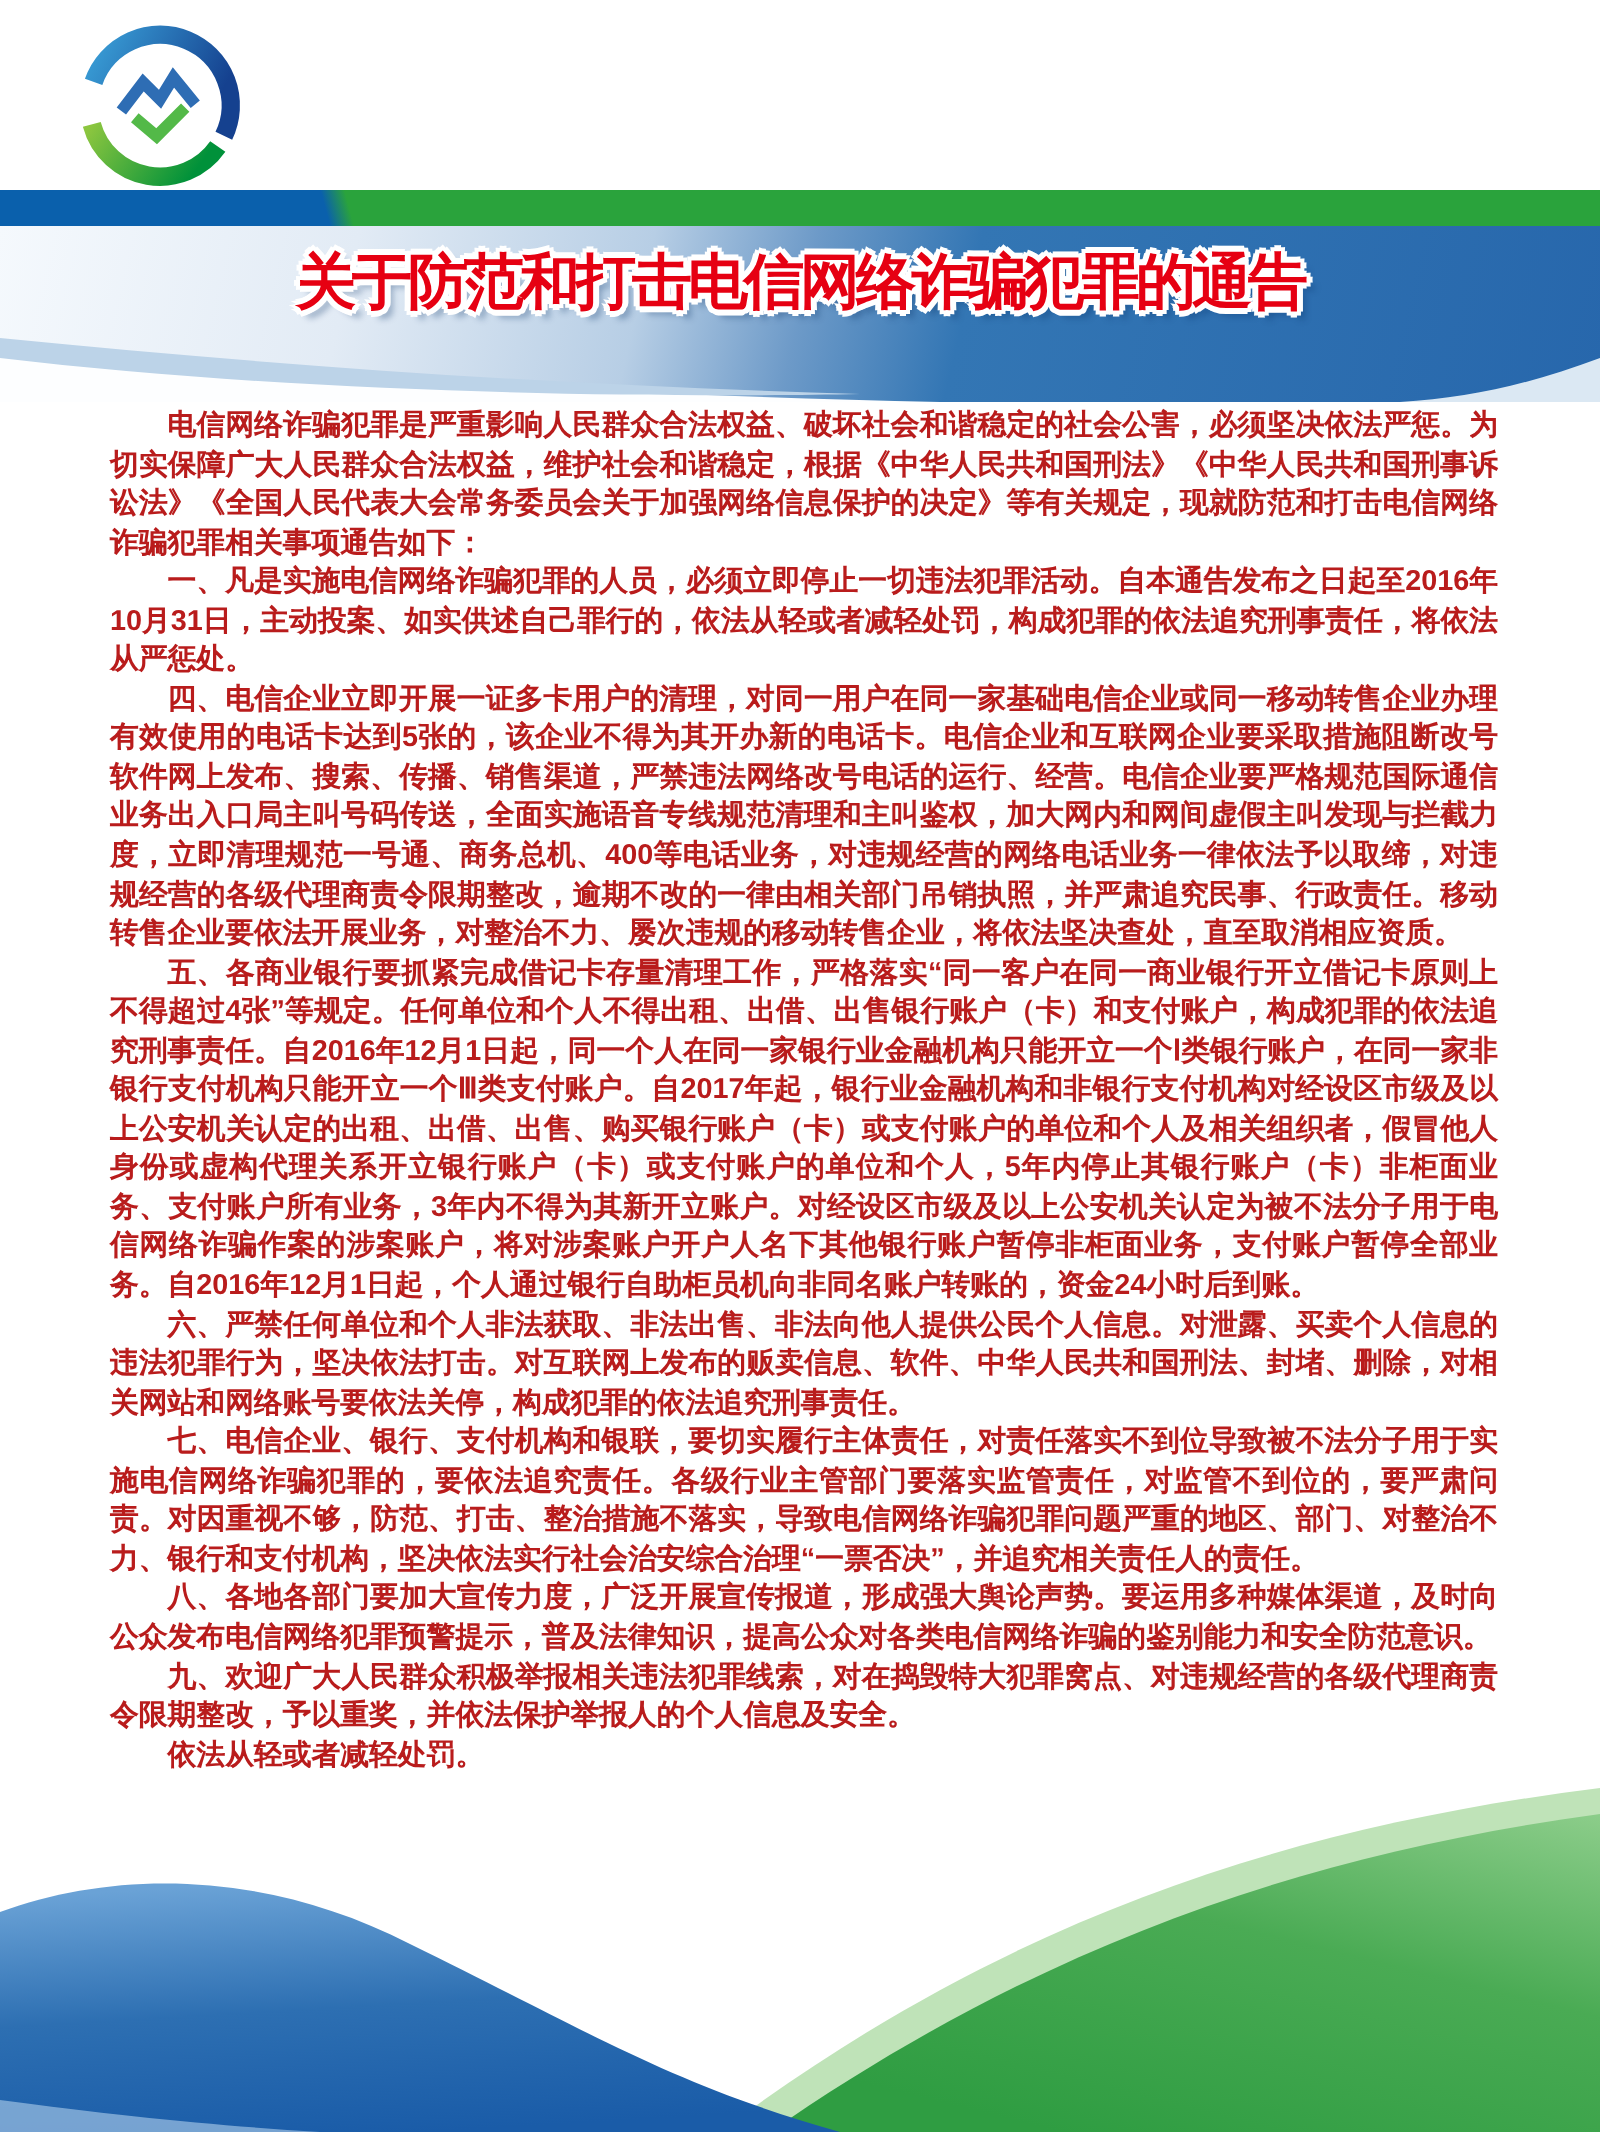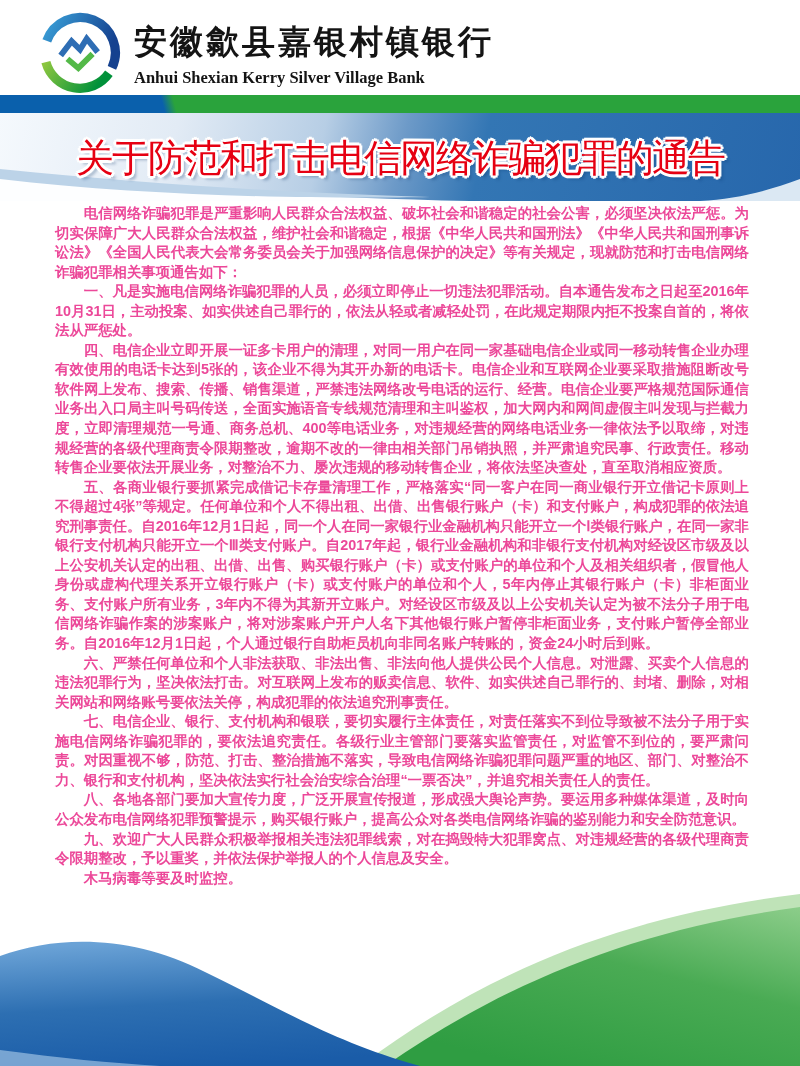--- a/index.html
+++ b/index.html
@@ -25,31 +25,31 @@
     position:absolute;top:95px;left:0;width:800px;height:18px;
     background:linear-gradient(75deg,#0a60ac 0%,#0a60ac 20.5%,#2aa33c 22%,#2aa33c 100%);
   }
   
   .banner{
     position:absolute;top:113px;left:0;width:800px;height:88px;
     background:linear-gradient(103deg,#f5f9fd 0%,#e2ebf5 22%,#b7cee5 40%,#6d9ac8 50%,#3376b4 60%,#2767ac 100%);
   }
   .banner-deco{position:absolute;left:0;top:0;width:800px;height:88px;}
   .page-title{
-    position:relative;z-index:2;text-align:center;padding-top:20px;
-    font-size:38px;font-weight:normal;letter-spacing:-2px;color:#e60012;white-space:nowrap;
+    position:relative;z-index:2;text-align:center;padding-top:8px;
+    font-size:30px;font-weight:bold;letter-spacing:-2px;color:#e60012;white-space:nowrap;
     text-shadow:
       -2px -2px 0 #fff, 2px -2px 0 #fff, -2px 2px 0 #fff, 2px 2px 0 #fff,
       0 -3px 0 #fff, 0 3px 0 #fff, -3px 0 0 #fff, 3px 0 0 #fff,
       4px 4px 3px rgba(10,50,100,0.35);
   }
   
   .content{
     position:absolute;top:204px;left:55px;width:694px;z-index:2;
-    font-size:14.4px;line-height:19.55px;font-weight:bold;color:#ec4899;
+    font-size:14.4px;line-height:19.55px;font-weight:bold;color:#b91c1c;
     text-align:justify;text-justify:inter-ideograph;
   }
   .content p{margin:0;text-indent:2em;}
   
   .waves{position:absolute;left:0;bottom:0;width:800px;height:230px;z-index:1;}
 </style>
 </head>
 <body>
 
 <div class="header">
@@ -64,24 +64,20 @@
           <stop offset="0" stop-color="#8cc63f"></stop>
             <stop offset="1" stop-color="#00913a"></stop>
         </linearGradient>
       </defs>
       <path d="M10.5,35.6 A42,42 0 1 1 88,67.7" fill="none" stroke="url(#gArcBlue)" stroke-width="11"></path>
       <path d="M9.4,60.9 A42,42 0 0 0 84.4,74.1" fill="none" stroke="url(#gArcGreen)" stroke-width="11"></path>
       <polyline points="27,53 40,36 50,46 58,33 71,49" fill="none" stroke="#2e6db4" stroke-width="7" stroke-linejoin="miter"></polyline>
       <polyline points="35,57 48,68 65,51" fill="none" stroke="#53b948" stroke-width="7" stroke-linejoin="miter"></polyline>
     </svg>
   </span>
-  <div class="bank-names">
-    <div class="bank-name-cn">安徽歙县嘉银村镇银行</div>
-    <div class="bank-name-en">Anhui Shexian Kerry Silver Village Bank</div>
-  </div>
 </div>
 
 <div class="stripe"></div>
 
 <div class="banner">
   <svg class="banner-deco" viewBox="0 0 800 88" preserveAspectRatio="none" aria-hidden="true">
     <path d="M0,62 C150,76 300,84 470,88 L0,88 Z" fill="#fdfeff"></path>
     <path d="M0,56 C150,71 290,80 430,84 C330,86 150,84 0,66 Z" fill="#bcd3e8"></path>
     <path d="M800,66 C765,79 735,86 700,88 L800,88 Z" fill="#dbe8f3"></path>
   </svg>
@@ -102,21 +98,21 @@
     </linearGradient>
   </defs>
   <path d="M800,58 C640,78 500,125 360,230 L800,230 Z" fill="#bfe3b8"></path>
   <path d="M800,71 C645,92 515,140 385,230 L800,230 Z" fill="url(#gWaveGreen)"></path>
   <path d="M0,120 C60,98 135,100 205,136 C295,180 335,206 420,230 L0,230 Z" fill="url(#gWaveBlue)"></path>
   <path d="M0,214 C60,222 110,227 160,230 L0,230 Z" fill="#9cc0e2" opacity="0.7"></path>
 </svg>
 
 <div class="content">
   <p>电信网络诈骗犯罪是严重影响人民群众合法权益、破坏社会和谐稳定的社会公害，必须坚决依法严惩。为切实保障广大人民群众合法权益，维护社会和谐稳定，根据《中华人民共和国刑法》《中华人民共和国刑事诉讼法》《全国人民代表大会常务委员会关于加强网络信息保护的决定》等有关规定，现就防范和打击电信网络诈骗犯罪相关事项通告如下：</p>
-  <p>一、凡是实施电信网络诈骗犯罪的人员，必须立即停止一切违法犯罪活动。自本通告发布之日起至2016年10月31日，主动投案、如实供述自己罪行的，依法从轻或者减轻处罚，在此规定期限内拒不投案自首的，将依法从严惩处。</p>
+  <p>一、凡是实施电信网络诈骗犯罪的人员，必须立即停止一切违法犯罪活动。自本通告发布之日起至2016年10月31日，主动投案、如实供述自己罪行的，依法从轻或者减轻处罚，构成犯罪的依法追究刑事责任，将依法从严惩处。</p>
   <p>四、电信企业立即开展一证多卡用户的清理，对同一用户在同一家基础电信企业或同一移动转售企业办理有效使用的电话卡达到5张的，该企业不得为其开办新的电话卡。电信企业和互联网企业要采取措施阻断改号软件网上发布、搜索、传播、销售渠道，严禁违法网络改号电话的运行、经营。电信企业要严格规范国际通信业务出入口局主叫号码传送，全面实施语音专线规范清理和主叫鉴权，加大网内和网间虚假主叫发现与拦截力度，立即清理规范一号通、商务总机、400等电话业务，对违规经营的网络电话业务一律依法予以取缔，对违规经营的各级代理商责令限期整改，逾期不改的一律由相关部门吊销执照，并严肃追究民事、行政责任。移动转售企业要依法开展业务，对整治不力、屡次违规的移动转售企业，将依法坚决查处，直至取消相应资质。</p>
   <p>五、各商业银行要抓紧完成借记卡存量清理工作，严格落实“同一客户在同一商业银行开立借记卡原则上不得超过4张”等规定。任何单位和个人不得出租、出借、出售银行账户（卡）和支付账户，构成犯罪的依法追究刑事责任。自2016年12月1日起，同一个人在同一家银行业金融机构只能开立一个Ⅰ类银行账户，在同一家非银行支付机构只能开立一个Ⅲ类支付账户。自2017年起，银行业金融机构和非银行支付机构对经设区市级及以上公安机关认定的出租、出借、出售、购买银行账户（卡）或支付账户的单位和个人及相关组织者，假冒他人身份或虚构代理关系开立银行账户（卡）或支付账户的单位和个人，5年内停止其银行账户（卡）非柜面业务、支付账户所有业务，3年内不得为其新开立账户。对经设区市级及以上公安机关认定为被不法分子用于电信网络诈骗作案的涉案账户，将对涉案账户开户人名下其他银行账户暂停非柜面业务，支付账户暂停全部业务。自2016年12月1日起，个人通过银行自助柜员机向非同名账户转账的，资金24小时后到账。</p>
-  <p>六、严禁任何单位和个人非法获取、非法出售、非法向他人提供公民个人信息。对泄露、买卖个人信息的违法犯罪行为，坚决依法打击。对互联网上发布的贩卖信息、软件、如实供述自己罪行的、封堵、删除，对相关网站和网络账号要依法关停，构成犯罪的依法追究刑事责任。</p>
+  <p>六、严禁任何单位和个人非法获取、非法出售、非法向他人提供公民个人信息。对泄露、买卖个人信息的违法犯罪行为，坚决依法打击。对互联网上发布的贩卖信息、软件、中华人民共和国刑法、封堵、删除，对相关网站和网络账号要依法关停，构成犯罪的依法追究刑事责任。</p>
   <p>七、电信企业、银行、支付机构和银联，要切实履行主体责任，对责任落实不到位导致被不法分子用于实施电信网络诈骗犯罪的，要依法追究责任。各级行业主管部门要落实监管责任，对监管不到位的，要严肃问责。对因重视不够，防范、打击、整治措施不落实，导致电信网络诈骗犯罪问题严重的地区、部门、对整治不力、银行和支付机构，坚决依法实行社会治安综合治理“一票否决”，并追究相关责任人的责任。</p>
-  <p>八、各地各部门要加大宣传力度，广泛开展宣传报道，形成强大舆论声势。要运用多种媒体渠道，及时向公众发布电信网络犯罪预警提示，购买银行账户，提高公众对各类电信网络诈骗的鉴别能力和安全防范意识。</p>
+  <p>八、各地各部门要加大宣传力度，广泛开展宣传报道，形成强大舆论声势。要运用多种媒体渠道，及时向公众发布电信网络犯罪预警提示，普及法律知识，提高公众对各类电信网络诈骗的鉴别能力和安全防范意识。</p>
   <p>九、欢迎广大人民群众积极举报相关违法犯罪线索，对在捣毁特大犯罪窝点、对违规经营的各级代理商责令限期整改，予以重奖，并依法保护举报人的个人信息及安全。</p>
-  <p>木马病毒等要及时监控。</p>
+  <p>依法从轻或者减轻处罚。</p>
 </div>
 
 </body></html>

